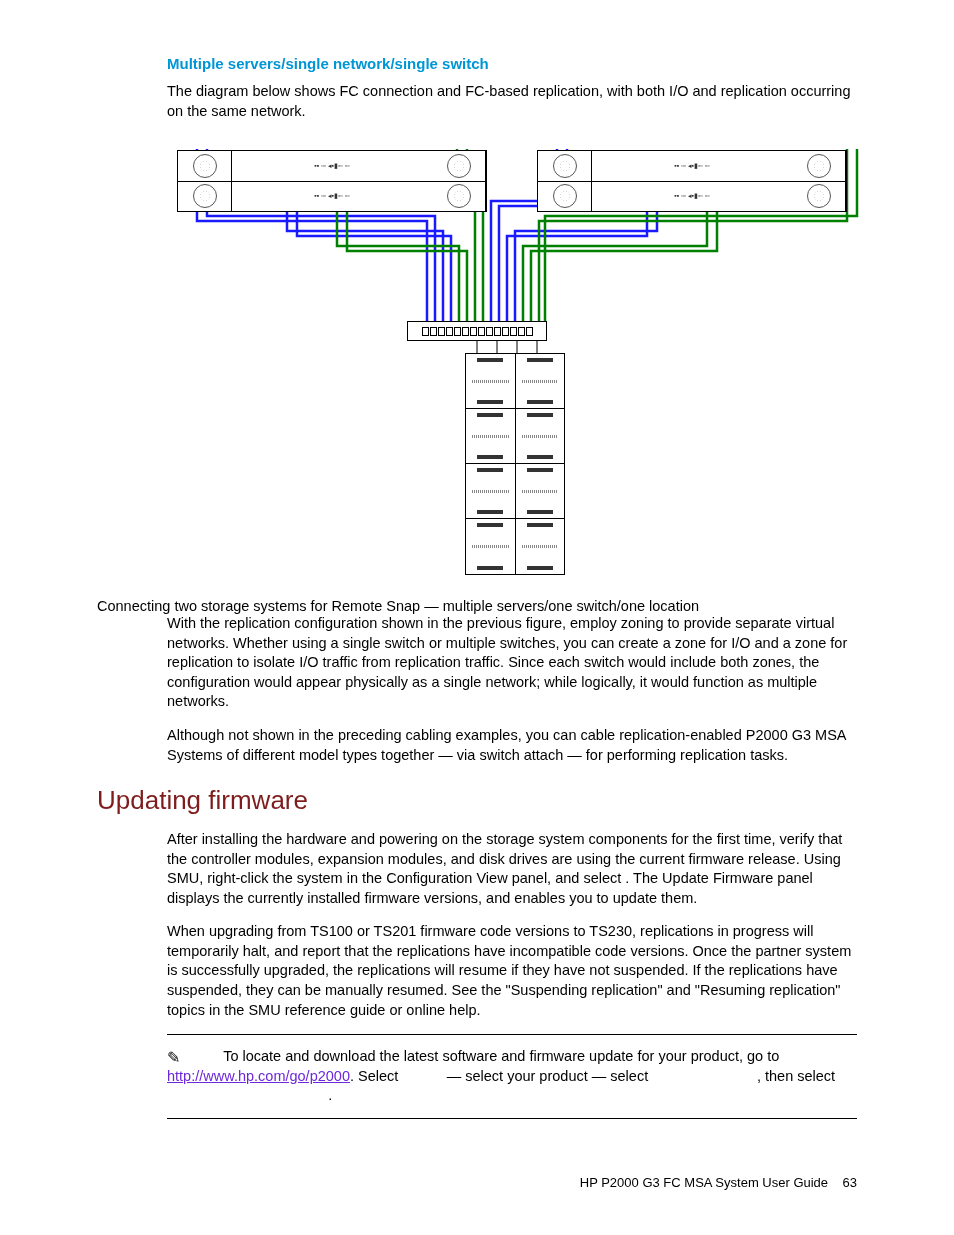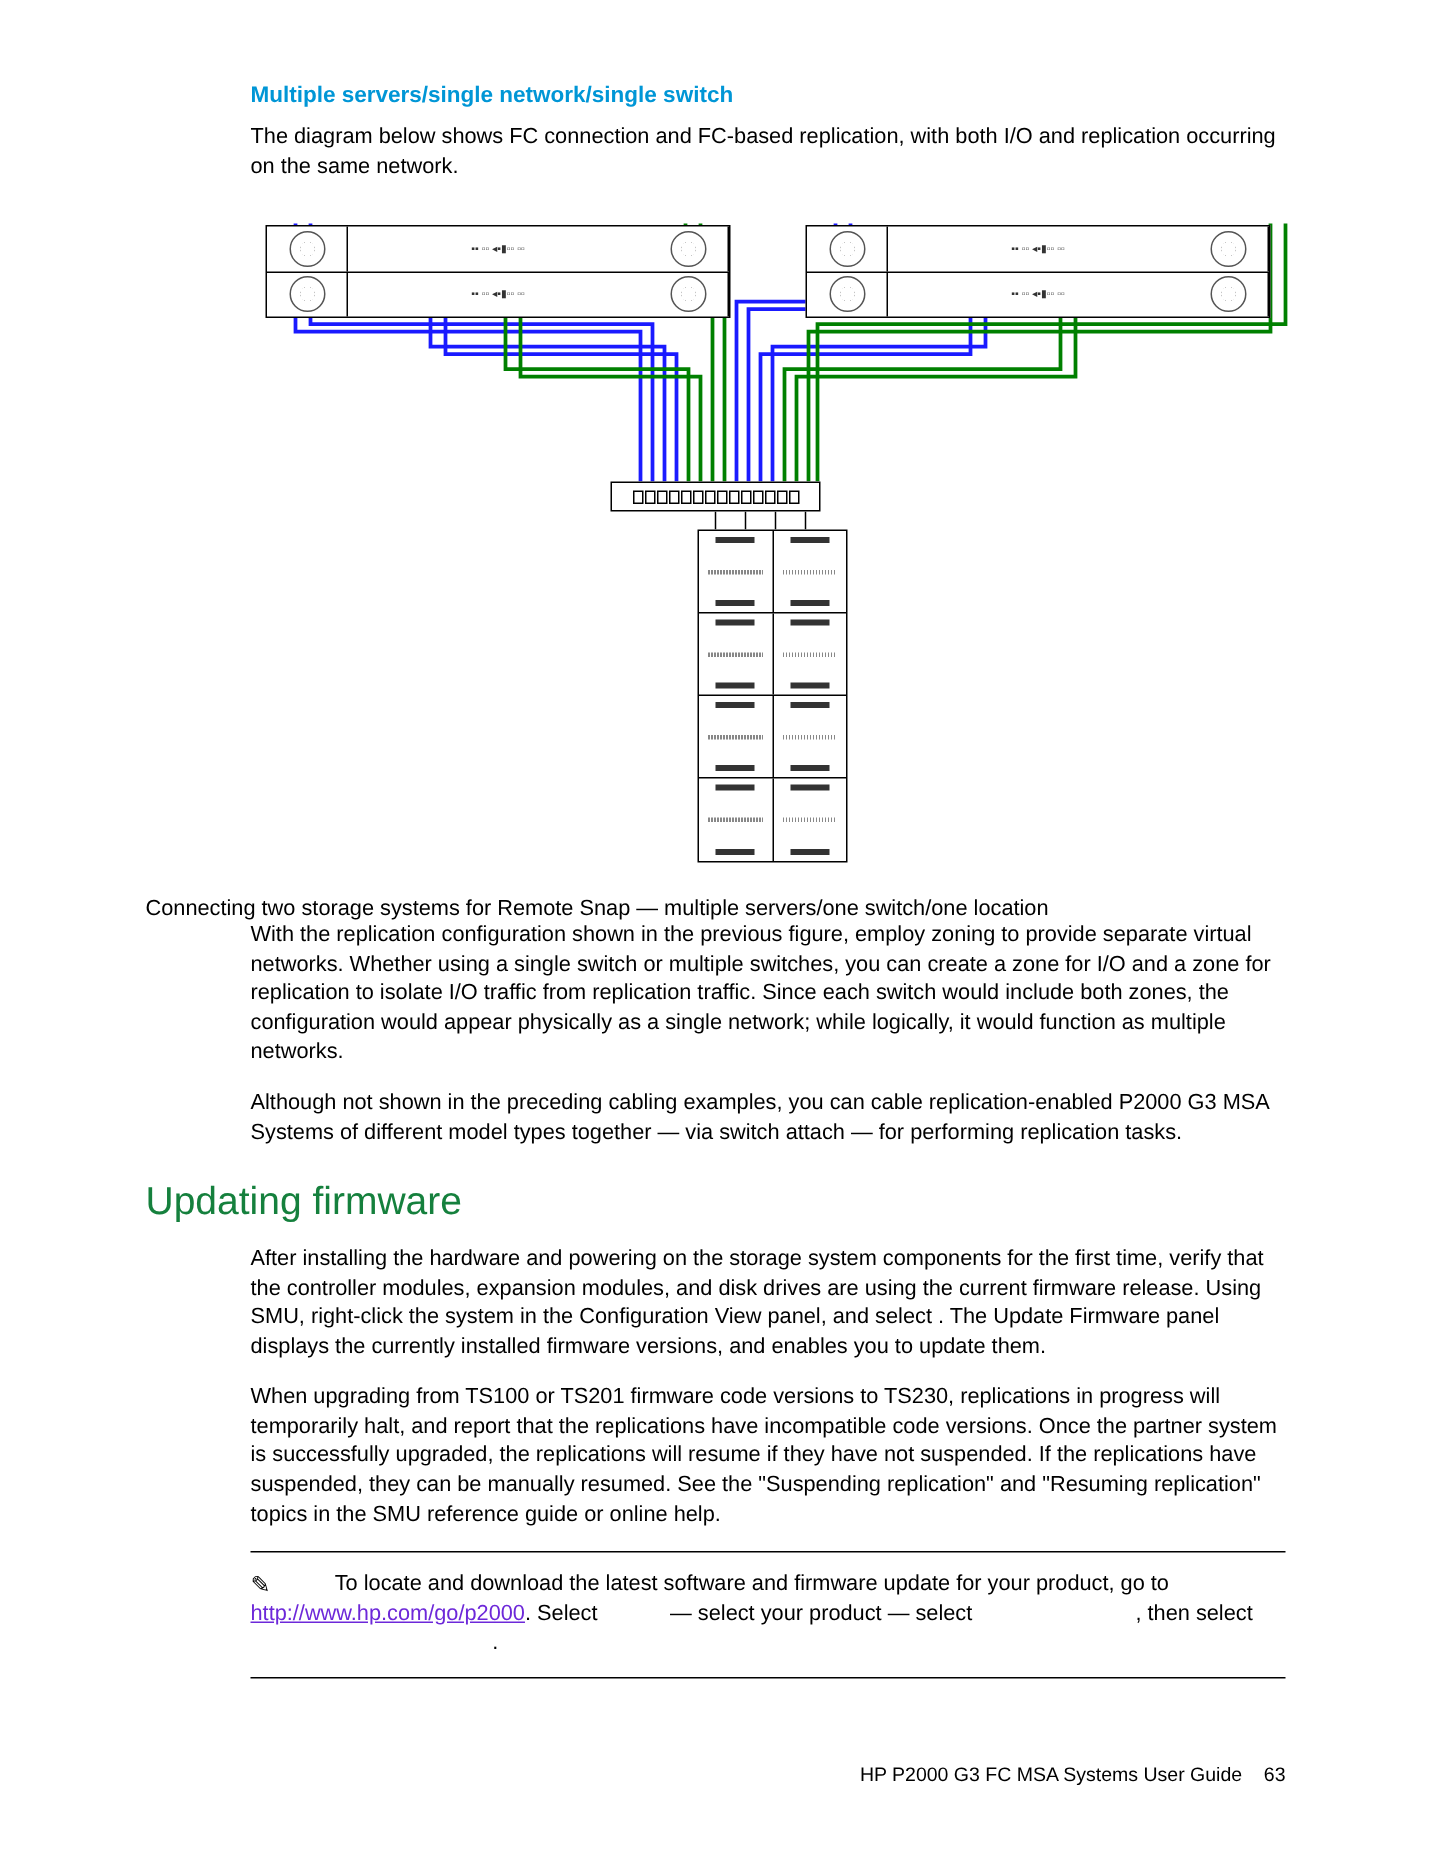--- a/index.html
+++ b/index.html
@@ -23,21 +23,21 @@
     font-size: 14.5px;
     line-height: 1.35;
     margin-left: 70px;
     margin-bottom: 14px;
   }
   .caption {
     font-size: 14.5px;
     margin: 12px 0 0 0;
   }
   .h1 {
-    color: #15803d;
+    color: #7f1d1d;
     font-size: 26px;
     font-weight: normal;
     margin-top: 20px;
     margin-bottom: 14px;
   }
   .hr {
     border: none;
     border-top: 1px solid #000;
     margin: 12px 0 12px 70px;
   }
@@ -303,14 +303,14 @@
   <span class="note-icon">✎</span>
   <span class="note-body">
     &nbsp;&nbsp;&nbsp;&nbsp;&nbsp;&nbsp;&nbsp;&nbsp;&nbsp;&nbsp;&nbsp;&nbsp;&nbsp;
     <span>To locate and download the latest software and firmware update for your product, go to </span><a class="link">http://www.hp.com/go/p2000</a><span>. Select </span>&nbsp;&nbsp;&nbsp;&nbsp;&nbsp;&nbsp;&nbsp;&nbsp;&nbsp;&nbsp;<span> — select your product — select </span>&nbsp;&nbsp;&nbsp;&nbsp;&nbsp;&nbsp;&nbsp;&nbsp;&nbsp;&nbsp;&nbsp;&nbsp;&nbsp;&nbsp;&nbsp;&nbsp;&nbsp;&nbsp;&nbsp;&nbsp;&nbsp;&nbsp;&nbsp;&nbsp;&nbsp;&nbsp;<span>, then select </span>&nbsp;&nbsp;&nbsp;&nbsp;&nbsp;&nbsp;&nbsp;&nbsp;&nbsp;&nbsp;&nbsp;&nbsp;&nbsp;&nbsp;&nbsp;&nbsp;&nbsp;&nbsp;&nbsp;&nbsp;&nbsp;&nbsp;&nbsp;&nbsp;&nbsp;&nbsp;&nbsp;&nbsp;&nbsp;&nbsp;&nbsp;&nbsp;&nbsp;&nbsp;&nbsp;&nbsp;&nbsp;&nbsp;&nbsp;&nbsp;<span>.</span>
   </span>
 </div>
 
 <hr class="hr">
 
 <div class="footer">
-  <span>HP P2000 G3 FC MSA Systems User Guide</span>&nbsp;&nbsp;&nbsp;&nbsp;<span>63</span>
+  <span>HP P2000 G3 FC MSA System User Guide</span>&nbsp;&nbsp;&nbsp;&nbsp;<span>63</span>
 </div>
 
 </body></html>

